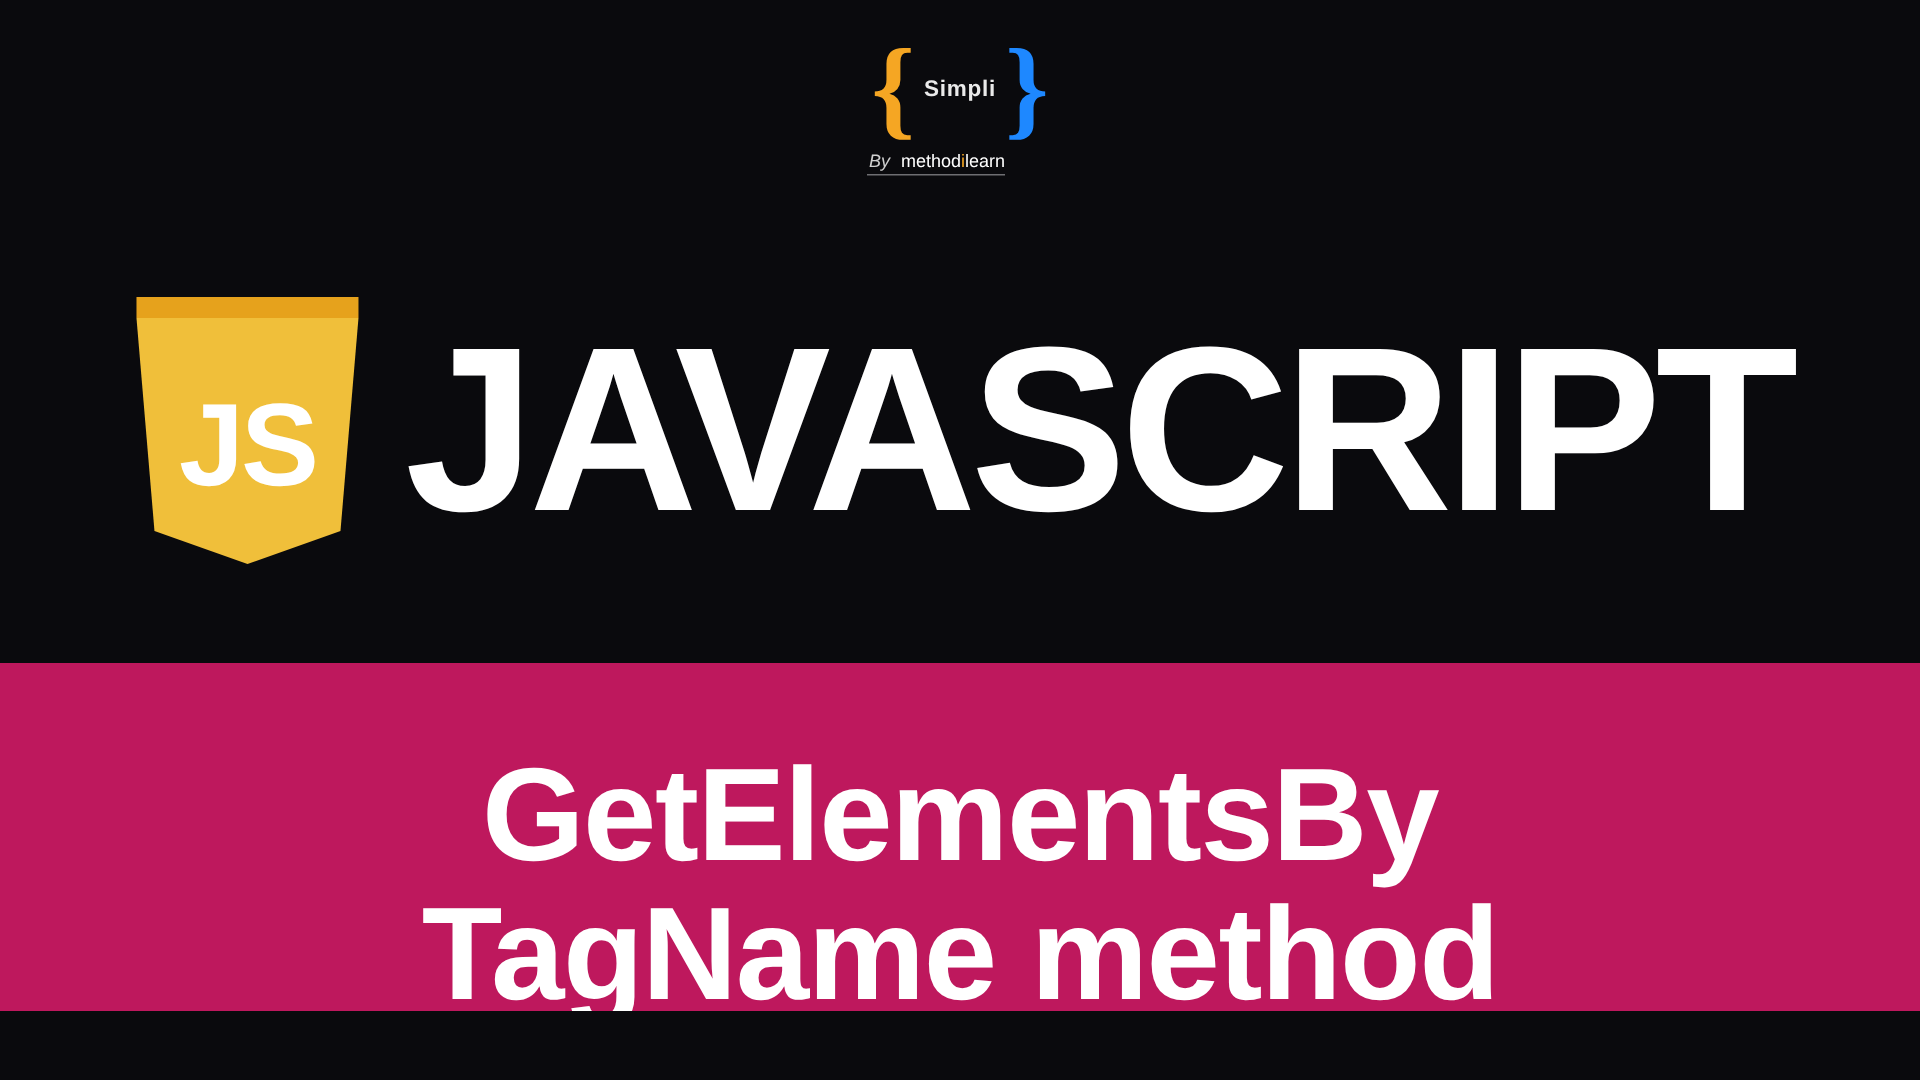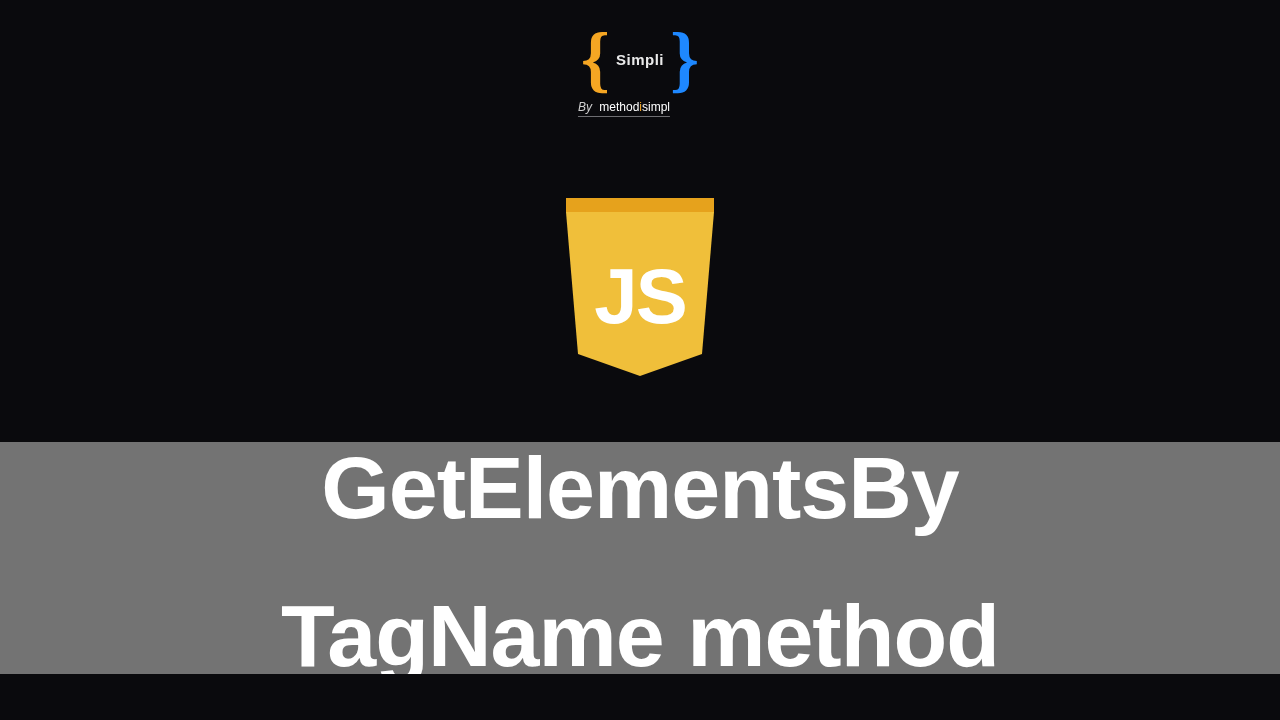--- a/index.html
+++ b/index.html
@@ -107,25 +107,25 @@
     font-family: "Arial Black", Arial, sans-serif;
   }
 
   
   .banner {
     position: absolute;
     left: 0;
     right: 0;
     top: 442px;
     height: 240px;
-    background: #737373;
+    background: #be185d;
     display: flex;
     flex-direction: column;
     align-items: center;
-    justify-content: space-between;
+    justify-content: flex-end;
   }
   .banner-line {
     color: #ffffff;
     font-weight: 900;
     font-size: 88px;
     line-height: 1.05;
     letter-spacing: -1px;
     font-family: "Arial Black", Arial, sans-serif;
   }
 
@@ -143,33 +143,34 @@
 <div class="logo-block">
   <div class="logo-row">
     <span class="brace open">{</span>
     <span class="logo-text">
       <span class="logo-small">Simpli</span>
     </span>
     <span class="brace close">}</span>
   </div>
   <div class="byline">
     <span class="by">By</span>
-    <span class="brand">method</span><span class="accent">i</span><span class="brand">simpl</span>
+    <span class="brand">method</span><span class="accent">i</span><span class="brand">learn</span>
   </div>
   <div class="byline-underline"></div>
 </div>
 
 <div class="js-row">
   <div class="js-badge">
     <svg viewBox="0 0 160 178">
       <polygon points="6,0 154,0 154,14 6,14" fill="#e6a21c"></polygon>
       <polygon points="6,14 154,14 142,156 80,178 18,156" fill="#f0bf3a"></polygon>
     </svg>
     <div class="js-letters">JS</div>
   </div>
+  <div class="js-title">JAVASCRIPT</div>
 </div>
 
 <div class="banner">
   <div class="banner-line">GetElementsBy</div>
   <div class="banner-line">TagName method</div>
 </div>
 
 <div class="bottom-strip"></div>
 
 </body></html>

